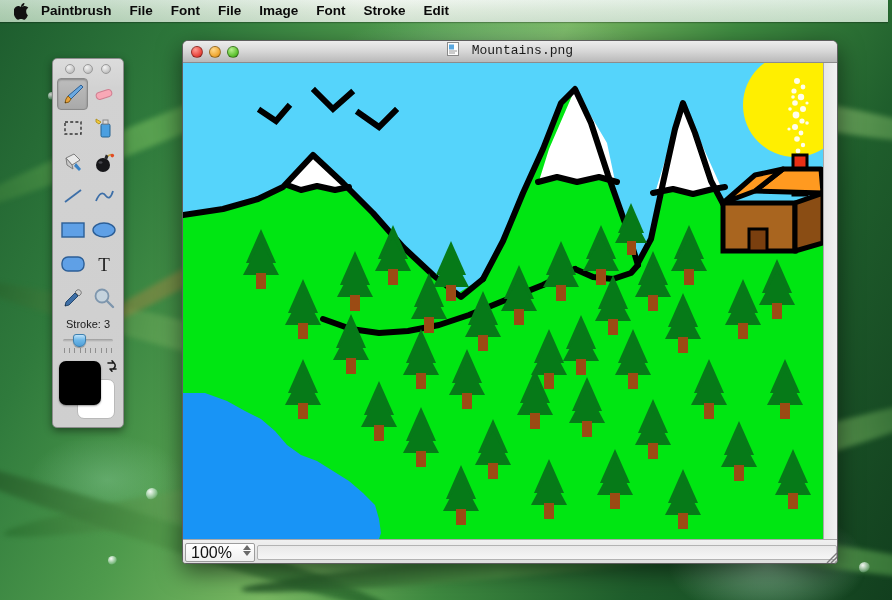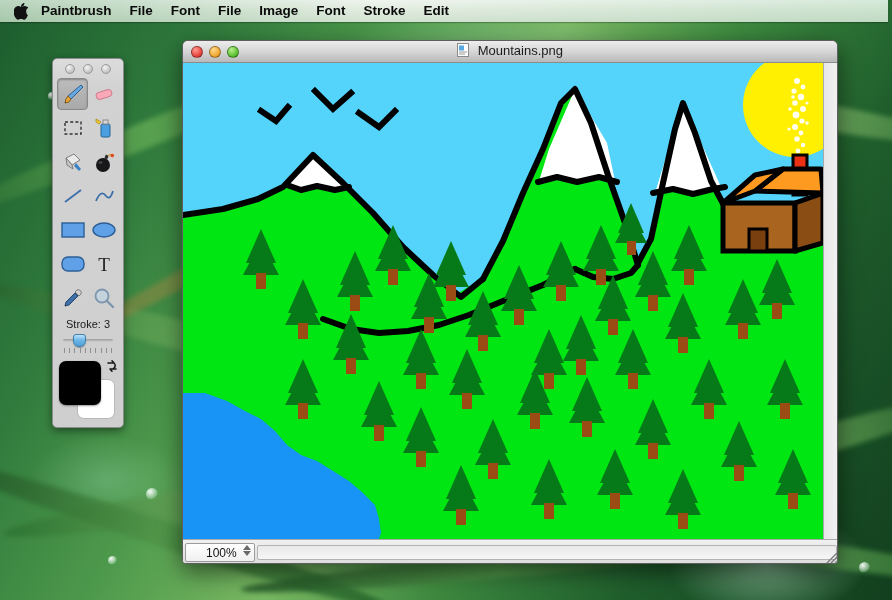--- a/index.html
+++ b/index.html
@@ -175,20 +175,21 @@
     overflow: hidden;
     border: 1px solid #5e5e5e;
     background: #d8d8d8;
   }
   #titlebar {
     height: 22px;
     background: linear-gradient(180deg, #ededed 0%, #d6d6d6 50%, #b9b9b9 100%);
     border-bottom: 1px solid #8c8c8c;
     display: flex; align-items: center;
     position: relative;
+    font-family: Liberation Mono, monospace;
   }
   #traffic {
     display: flex; gap: 6px;
     padding-left: 8px;
   }
   .tl {
     width: 12px; height: 12px; border-radius: 50%;
     border: 1px solid rgba(0,0,0,.35);
   }
   .tl.close  { background: radial-gradient(circle at 35% 28%, #ff9a92, #e8443b 65%, #b32b23); }
@@ -240,22 +241,22 @@
   #zoom-stepper {
     margin-left: 2px;
     width: 70px; height: 19px;
     background: linear-gradient(180deg, #ffffff, #f0f0f0);
     border: 1px solid #9c9c9c;
     border-radius: 2px;
     display: flex; align-items: center;
     position: relative;
   }
   #zoom-value {
-    font-size: 12px; color: #111;
-    padding-left: 20px;
+    font-size: 16px; color: #111;
+    padding-left: 5px;
   }
   #zoom-arrows {
     position: absolute; right: 3px; top: 1px;
     display: flex; flex-direction: column; gap: 1px;
   }
   #zoom-arrows i {
     width: 0; height: 0;
     border-left: 4px solid transparent;
     border-right: 4px solid transparent;
   }

